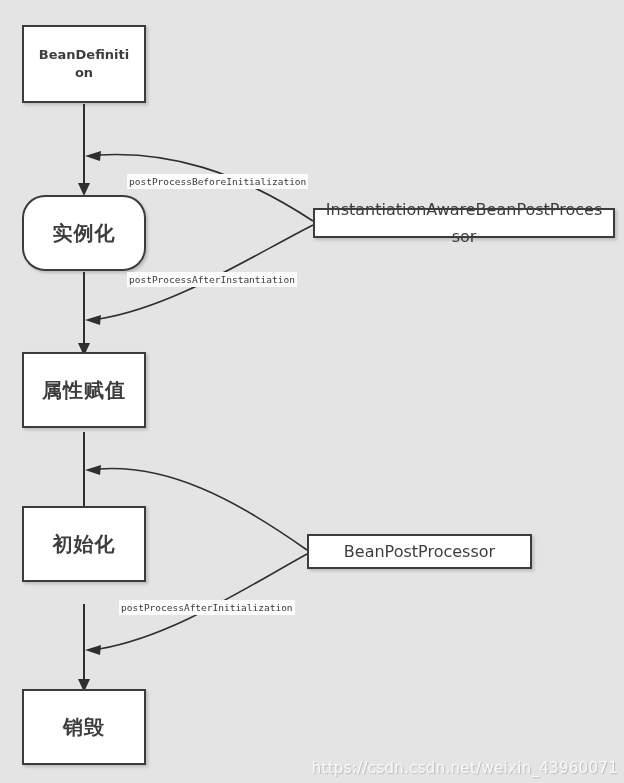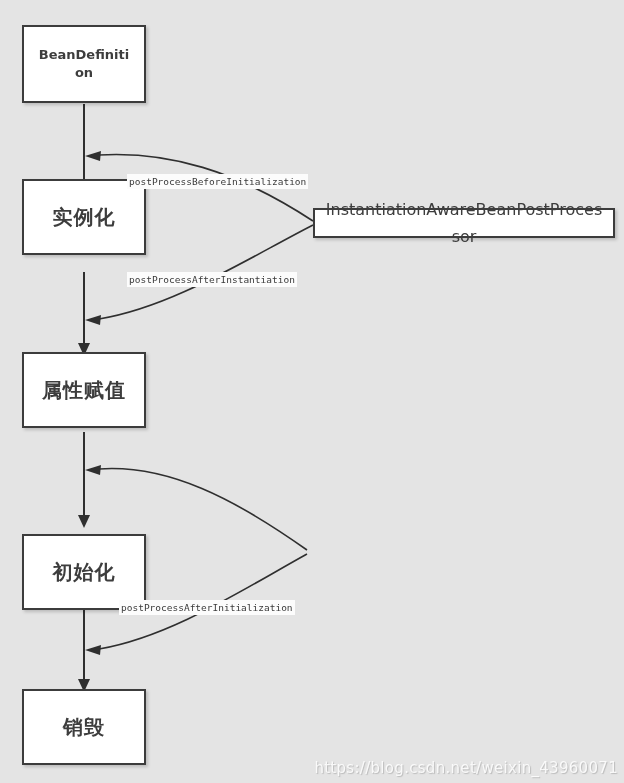--- a/index.html
+++ b/index.html
@@ -31,23 +31,23 @@
   .node-bean-definition{
     left:22px;top:25px;width:124px;height:78px;
     font-size:13px;font-weight:bold;
     padding:4px 14px;word-break:break-all;line-height:1.35;
   }
   .node-cn{
     left:22px;width:124px;height:76px;
     font-size:20px;font-weight:bold;
     letter-spacing:1px;
   }
-  .node-instantiate{top:179px;}
+  .node-instantiate{top:195px;border-radius:23px;}
   .node-populate{top:352px;}
-  .node-initialize{top:534px;}
+  .node-initialize{top:506px;}
   .node-destroy{top:689px;}
   .node-iabpp{
     left:313px;top:208px;width:302px;height:30px;
     font-size:16px;font-weight:normal;
     padding:0 8px;word-break:break-all;line-height:27px;
     overflow:visible;
   }
   .node-bpp{
     left:307px;top:534px;width:225px;height:35px;
     font-size:16px;font-weight:normal;
@@ -115,23 +115,24 @@
   <div class="node node-cn node-instantiate">实例化</div>
 
   <div class="node node-cn node-populate">属性赋值</div>
 
   <div class="node node-cn node-initialize">初始化</div>
 
   <div class="node node-cn node-destroy">销毁</div>
 
   <div class="node node-iabpp">InstantiationAwareBeanPostProcessor</div>
 
+  <div class="node node-bpp">BeanPostProcessor</div>
 
   <div class="edge-label label-before-instantiation">postProcessBeforeInitialization</div>
 
   <div class="edge-label label-after-instantiation">postProcessAfterInstantiation</div>
 
 
   <div class="edge-label label-after-initialization">postProcessAfterInitialization</div>
 
-  <div class="watermark">https://blog.csdn.net/weixin_43960071</div>
+  <div class="watermark">https://csdn.csdn.net/weixin_43960071</div>
 
 </div>
 
 </body></html>

